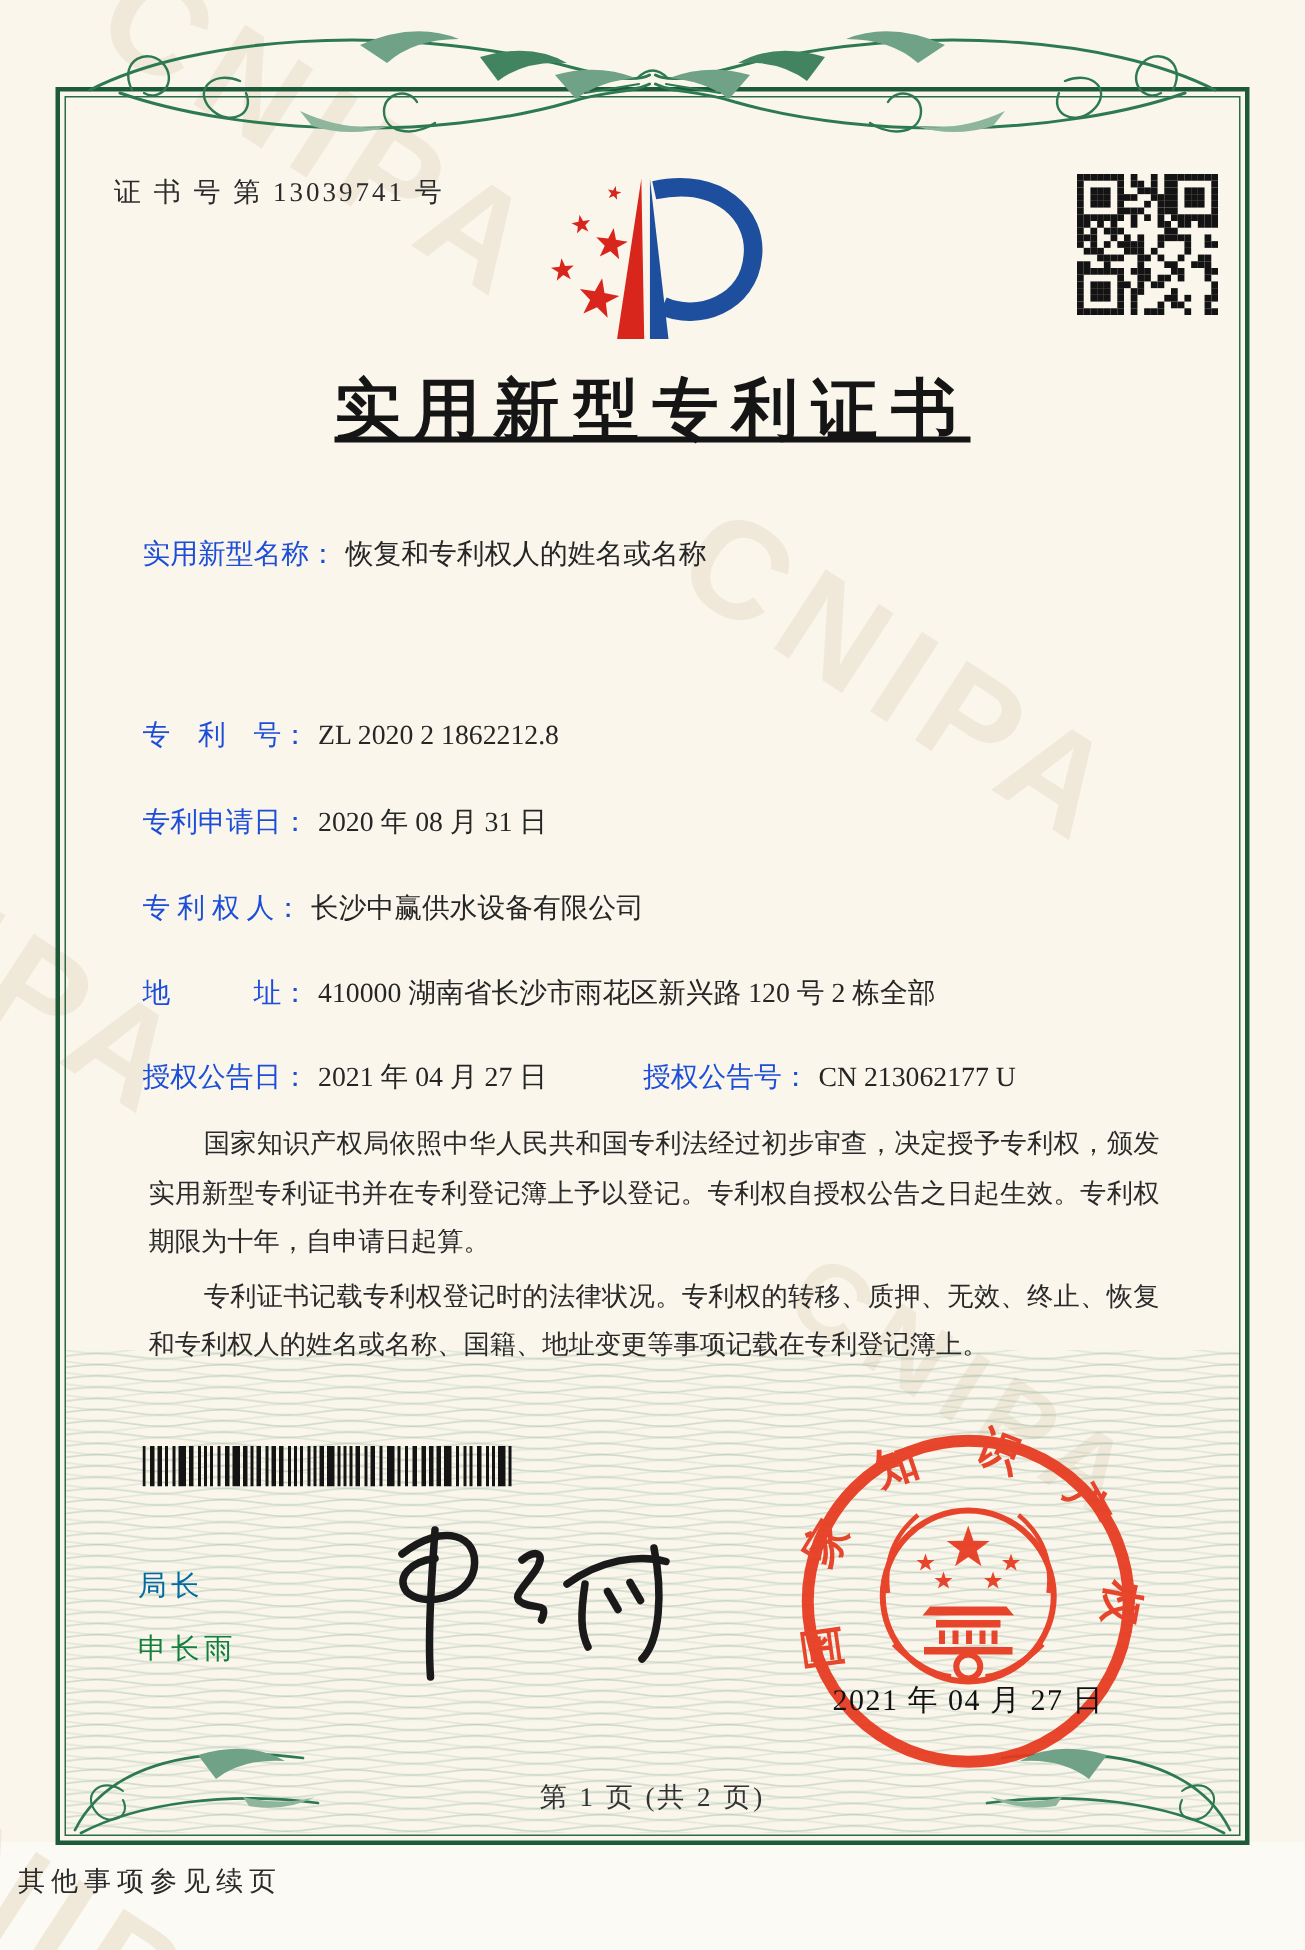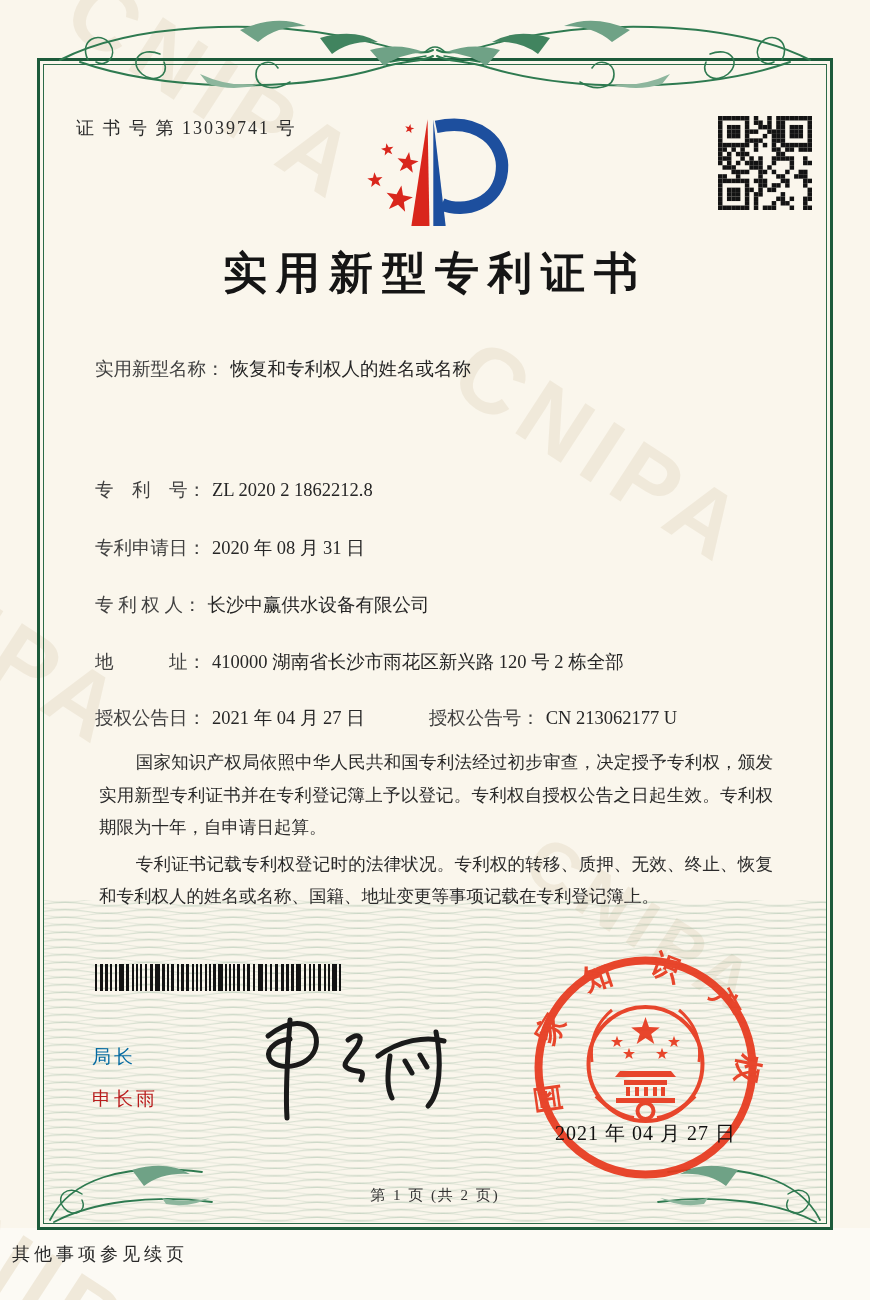--- a/index.html
+++ b/index.html
@@ -22,41 +22,41 @@
   .frame-inner{
     position:absolute;left:3px;top:3px;right:3px;bottom:3px;
     border:1px solid #2c6b49;
   }
   .wave-band{position:absolute;left:44px;top:900px;width:782px;height:322px;}
   .cert-no{position:absolute;left:76px;top:116px;font-size:18px;letter-spacing:2px;color:#2b2b2b;}
   .logo{position:absolute;left:358px;top:106px;width:162px;height:136px;}
   .qr{position:absolute;left:718px;top:116px;width:94px;height:94px;}
   .title{
     position:absolute;left:0;right:0;top:244px;text-align:center;
-    font-size:44px;font-weight:bold;letter-spacing:9px;color:#151515;
+    font-size:44px;font-weight:bold;letter-spacing:9px;color:#151515;text-decoration:underline;
   }
   .field{position:absolute;left:95px;font-size:18.5px;color:#262626;white-space:nowrap;}
-  .field .flabel{color:#404040;}
+  .field .flabel{color:#1d4ed8;}
   .field .fval{margin-left:6px;}
   .pair2{margin-left:64px;}
   .paras{
     position:absolute;left:95px;top:742px;width:682px;
     font-size:17.5px;line-height:1.86;color:#2a2a2a;text-align:justify;
   }
   .paras p{margin:4px;text-indent:2.1em;}
   .barcode{position:absolute;left:95px;top:964px;width:252px;height:27px;}
   .signer-title{position:absolute;left:92px;top:1044px;font-family:"Liberation Sans","DejaVu Sans",sans-serif;font-size:19px;letter-spacing:3px;color:#0369a1;}
-  .signer-name{position:absolute;left:92px;top:1086px;font-family:"Liberation Sans","DejaVu Sans",sans-serif;font-size:19px;letter-spacing:3px;color:#b91c1c;}
+  .signer-name{position:absolute;left:92px;top:1086px;font-family:"Liberation Sans","DejaVu Sans",sans-serif;font-size:19px;letter-spacing:3px;color:#15803d;}
   .signature{position:absolute;left:228px;top:1004px;width:250px;height:125px;}
   .seal{position:absolute;left:528px;top:950px;width:235px;height:235px;opacity:.93;}
   .seal-date{
     position:absolute;left:528px;top:1120px;width:235px;text-align:center;
     font-size:20px;letter-spacing:1px;color:#111;white-space:nowrap;
   }
-  .page-num{position:absolute;left:0;right:0;top:1186px;text-align:center;font-size:15px;letter-spacing:2px;color:#333;}
+  .page-num{position:absolute;left:0;right:0;top:1186px;text-align:center;font-size:18px;letter-spacing:2px;color:#333;}
   .continuation{position:absolute;left:12px;right:0;top:1242px;text-align:left;font-size:18px;letter-spacing:4px;color:#2a2a2a;}
   .ornament-top{position:absolute;left:40px;top:4px;width:790px;height:100px;}
   .ornament-bl{position:absolute;left:42px;top:1146px;width:190px;height:80px;}
   .ornament-br{position:absolute;left:638px;top:1146px;width:190px;height:80px;transform:scaleX(-1);}
 </style>
 </head>
 <body>
 
 <div class="page">
 

